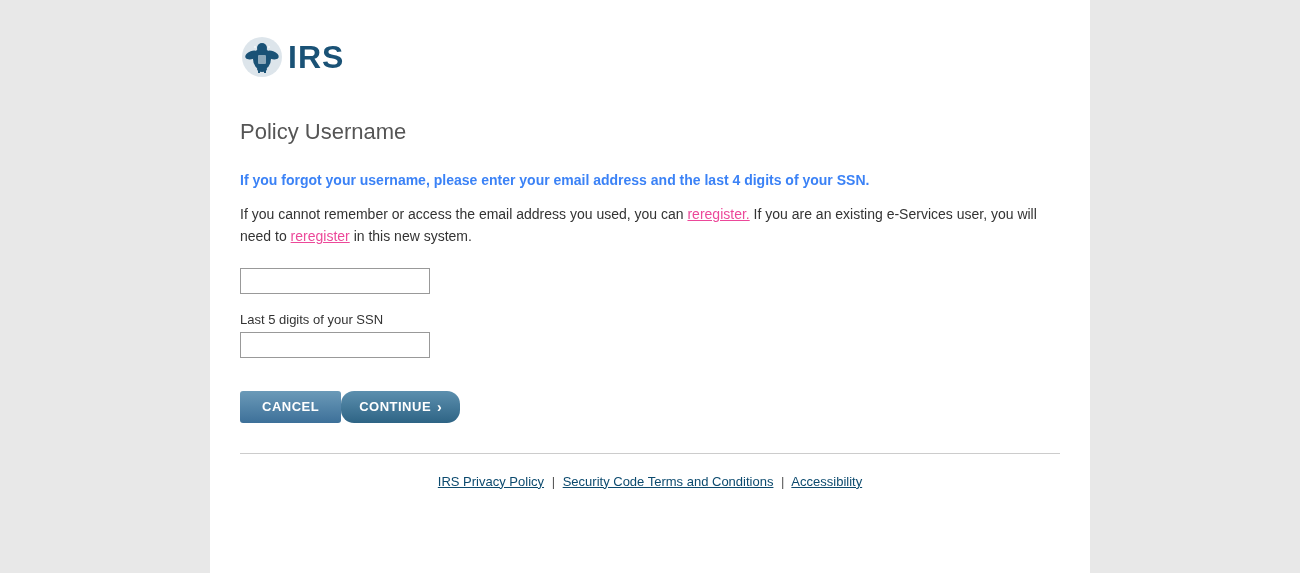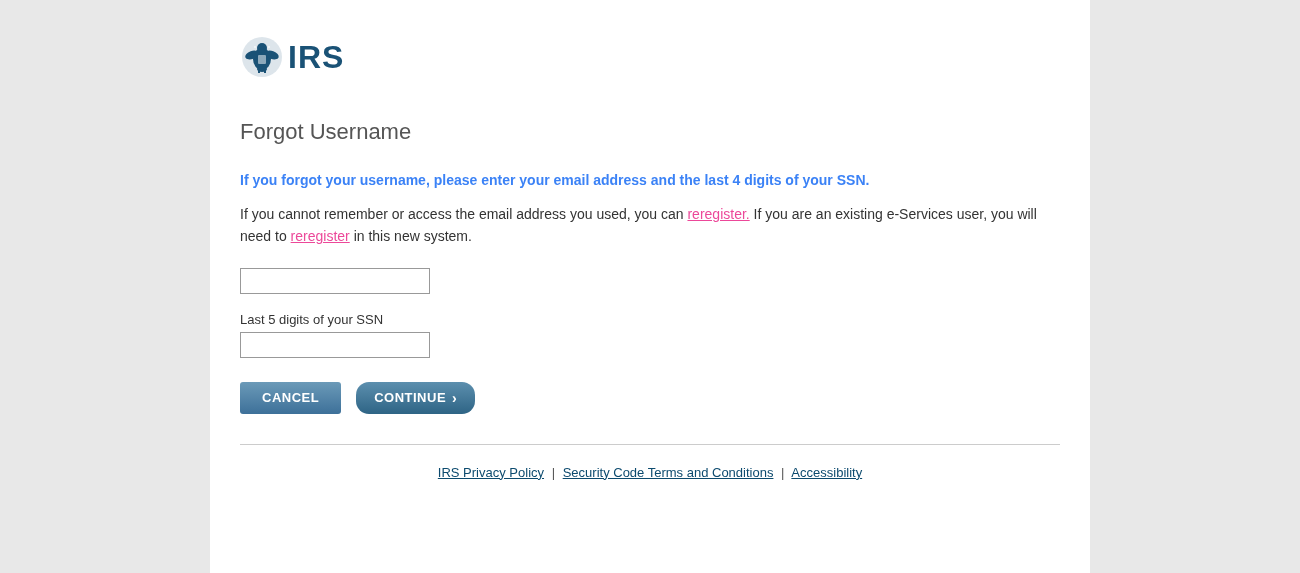--- a/index.html
+++ b/index.html
@@ -73,22 +73,22 @@
       display: block;
       width: 190px;
       height: 26px;
       border: 1px solid #999;
       padding: 3px 6px;
       font-size: 13px;
       background: #fff;
     }
     .button-row {
       display: flex;
-      gap: 15px;
-      margin-top: 24px;
+      gap: 0;
+      margin-top: 33px;
       margin-bottom: 30px;
     }
     .btn-cancel {
       background: linear-gradient(to bottom, #6b9ab8, #3d7099);
       color: #fff;
       border: none;
       padding: 8px 22px;
       font-size: 13px;
       font-weight: bold;
       letter-spacing: 0.5px;
@@ -165,21 +165,21 @@
           <rect x="18" y="20" width="8" height="9" rx="1" fill="#fff" opacity="0.5"></rect>
 
           <circle cx="15" cy="12" r="1" fill="#fff" opacity="0.7"></circle>
           <circle cx="29" cy="12" r="1" fill="#fff" opacity="0.7"></circle>
         </g>
       </svg>
       <span class="irs-text">IRS</span>
     </div>
   </div>
 
-  <h1 class="page-title">Forgot Username</h1>
+  <h1 class="page-title">Policy Username</h1>
 
   <p class="instruction-bold">If you forgot your username, please enter your email address and the last 4 digits of your SSN.</p>
 
   <p class="instruction-text">
     <span>If you cannot remember or access the email address you used, you can </span><a href="#">reregister.</a><span> If you are an existing e-Services user, you will need to </span><a href="#">reregister</a><span> in this new system.</span>
   </p>
 
   <div class="form-group">
     <input type="text" class="form-input" style="">
   </div>

